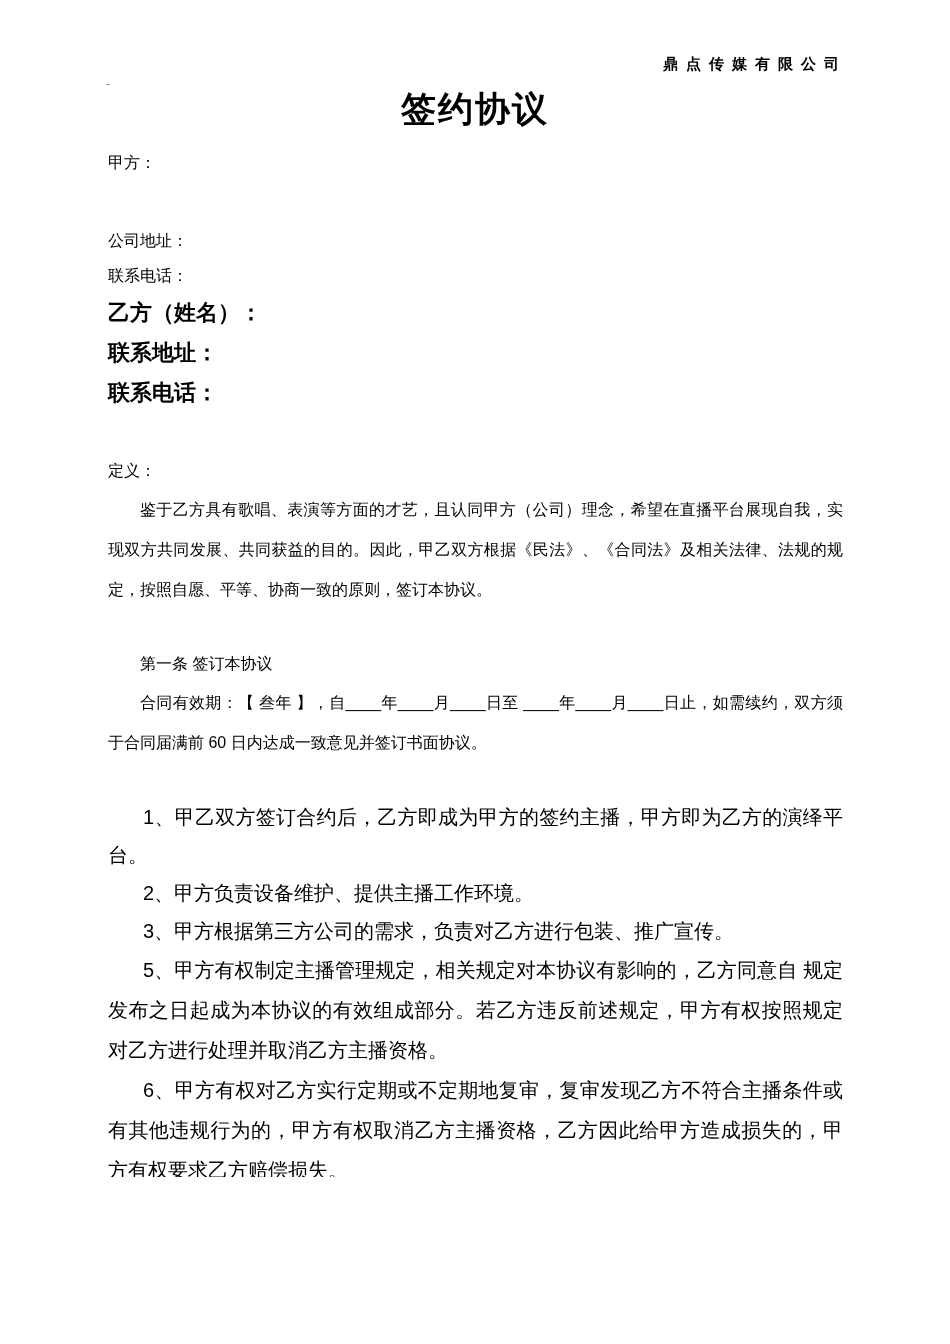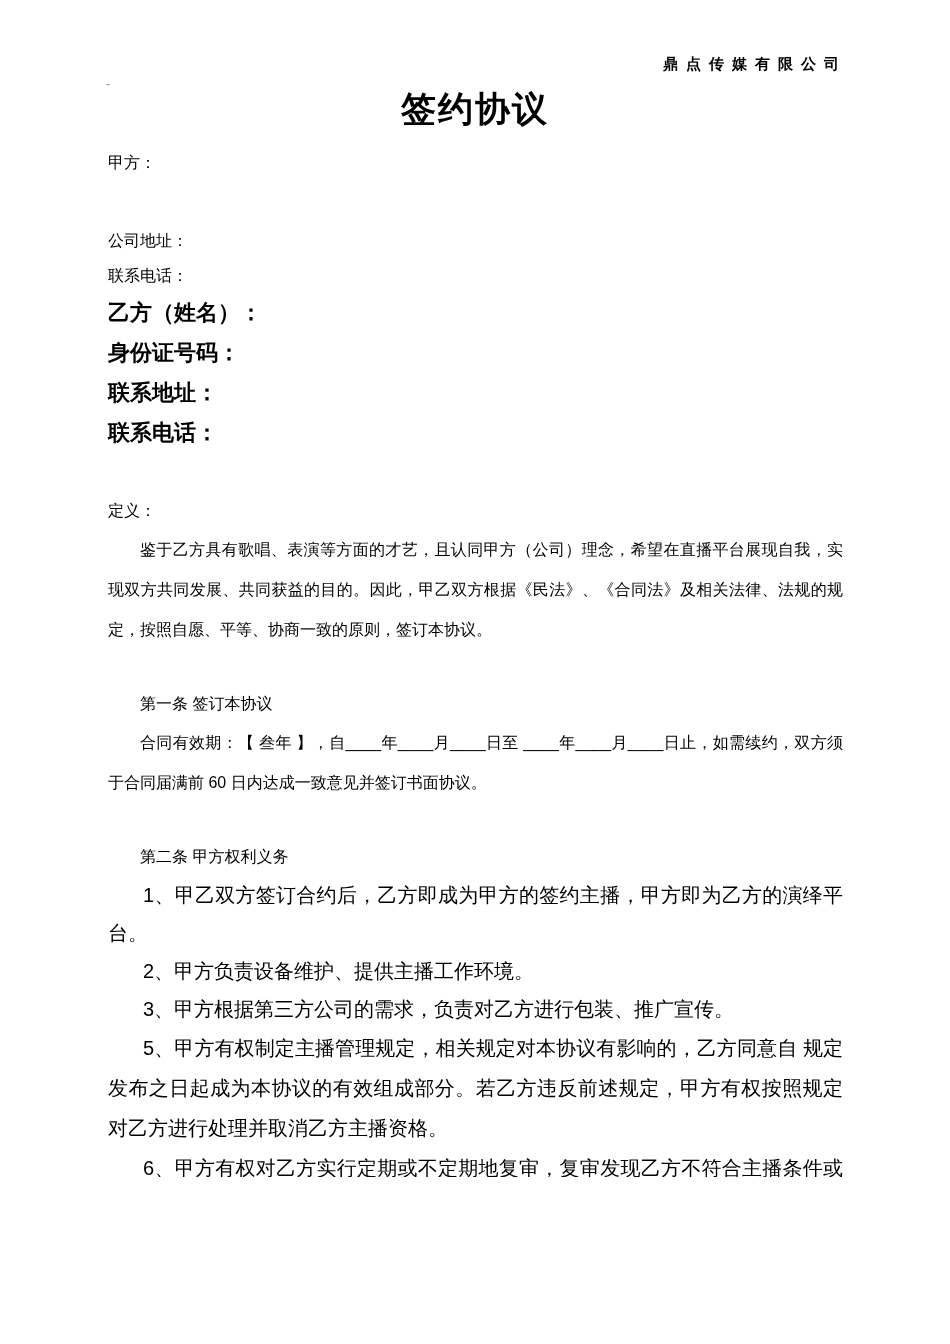--- a/index.html
+++ b/index.html
@@ -112,41 +112,39 @@
     <p class="small-line">甲方：</p>
 
     <div class="gap-a"></div>
 
     <p class="small-line">公司地址：</p>
 
     <p class="small-line">联系电话：</p>
 
     <p class="big-line">乙方（姓名）：</p>
 
-    <p class="big-line">身份证号码：</p>
 
     <p class="big-line">联系地址：</p>
 
     <p class="big-line">联系电话：</p>
 
     <div class="gap-b"></div>
 
     <p class="section-heading">定义：</p>
 
     <p class="body-para">鉴于乙方具有歌唱、表演等方面的才艺，且认同甲方（公司）理念，希望在直播平台展现自我，实现双方共同发展、共同获益的目的。因此，甲乙双方根据《民法》、《合同法》及相关法律、法规的规定，按照自愿、平等、协商一致的原则，签订本协议。</p>
 
     <div class="gap-c"></div>
 
     <p class="section-heading indent-2em">第一条 签订本协议</p>
 
     <p class="body-para">合同有效期：【  叁年  】，自____年____月____日至 ____年____月____日止，如需续约，双方须于合同届满前 60 日内达成一致意见并签订书面协议。</p>
 
     <div class="gap-c"></div>
 
-    <p class="section-heading indent-2em">第二条 甲方权利义务</p>
 
     <p class="list-item">1、甲乙双方签订合约后，乙方即成为甲方的签约主播，甲方即为乙方的演绎平台。</p>
 
     <p class="list-item">2、甲方负责设备维护、提供主播工作环境。</p>
 
     <p class="list-item">3、甲方根据第三方公司的需求，负责对乙方进行包装、推广宣传。</p>
 
 
     <p class="list-item multiline">5、甲方有权制定主播管理规定，相关规定对本协议有影响的，乙方同意自 规定发布之日起成为本协议的有效组成部分。若乙方违反前述规定，甲方有权按照规定对乙方进行处理并取消乙方主播资格。</p>
 

